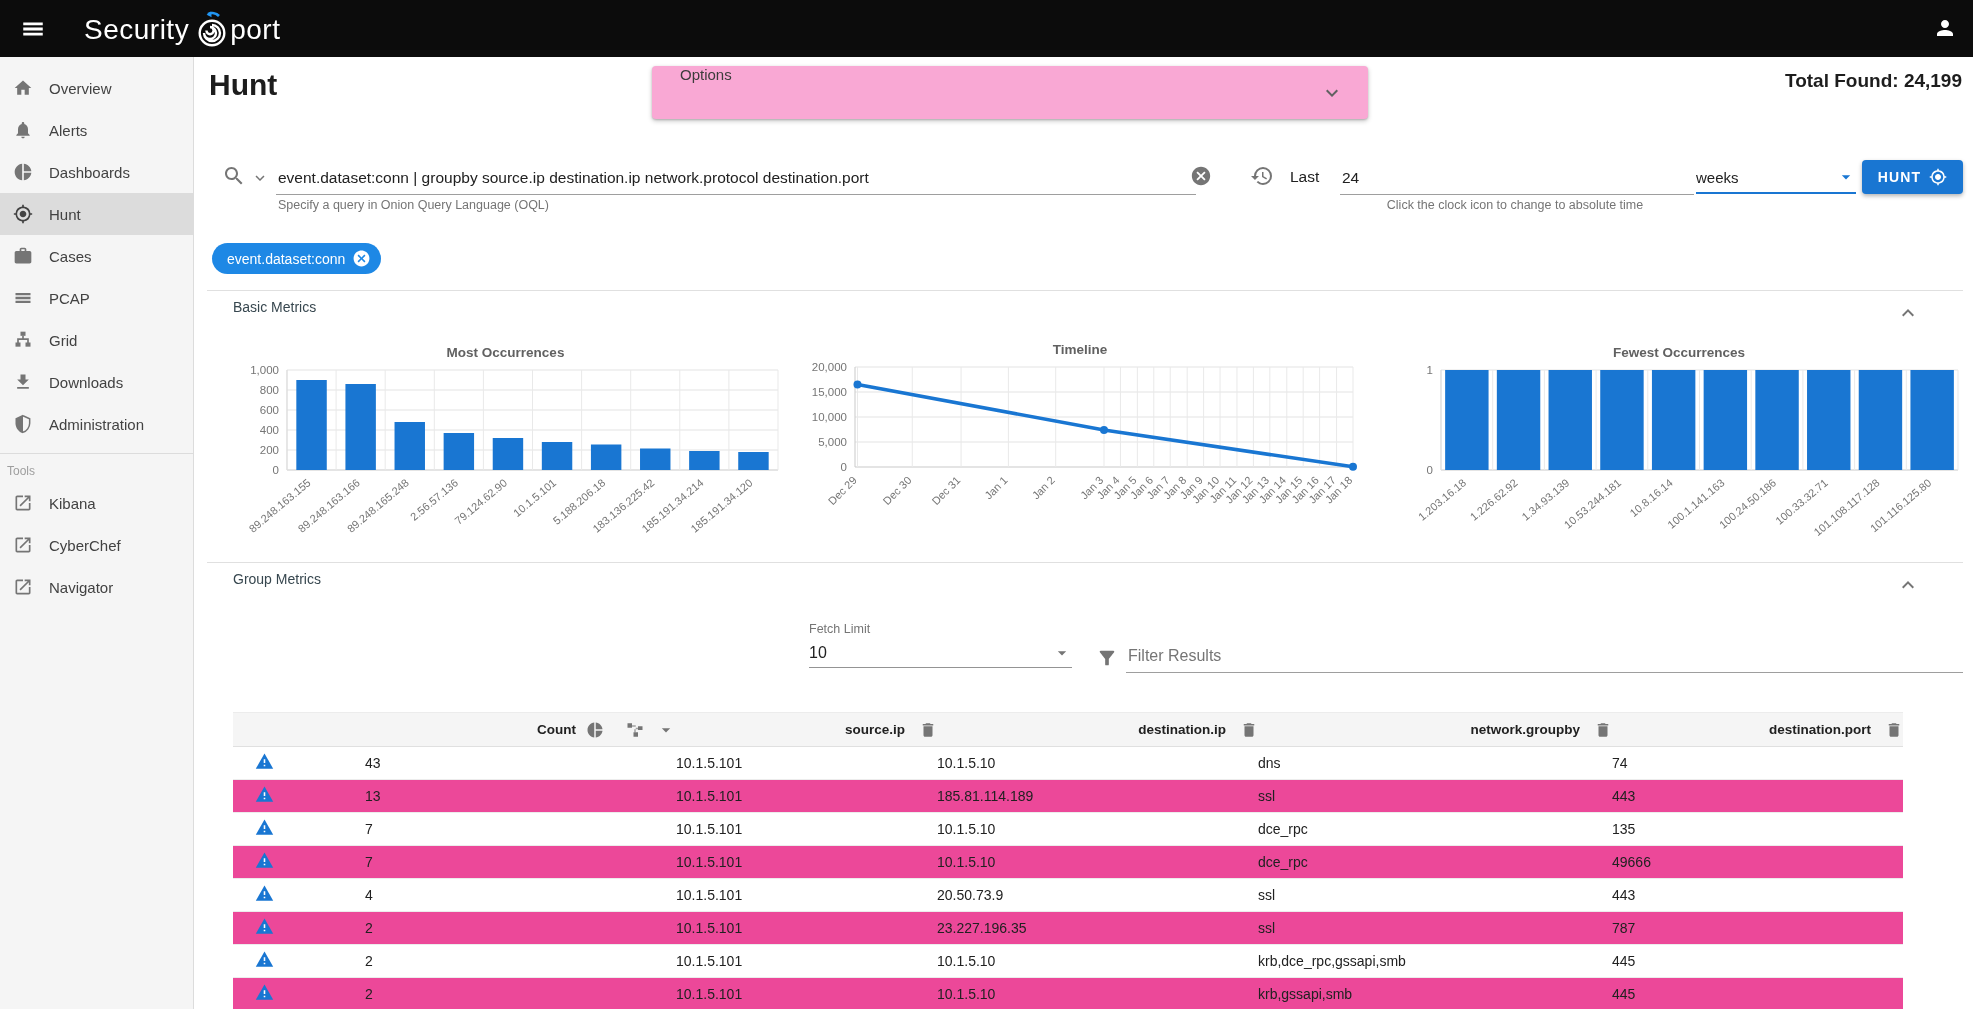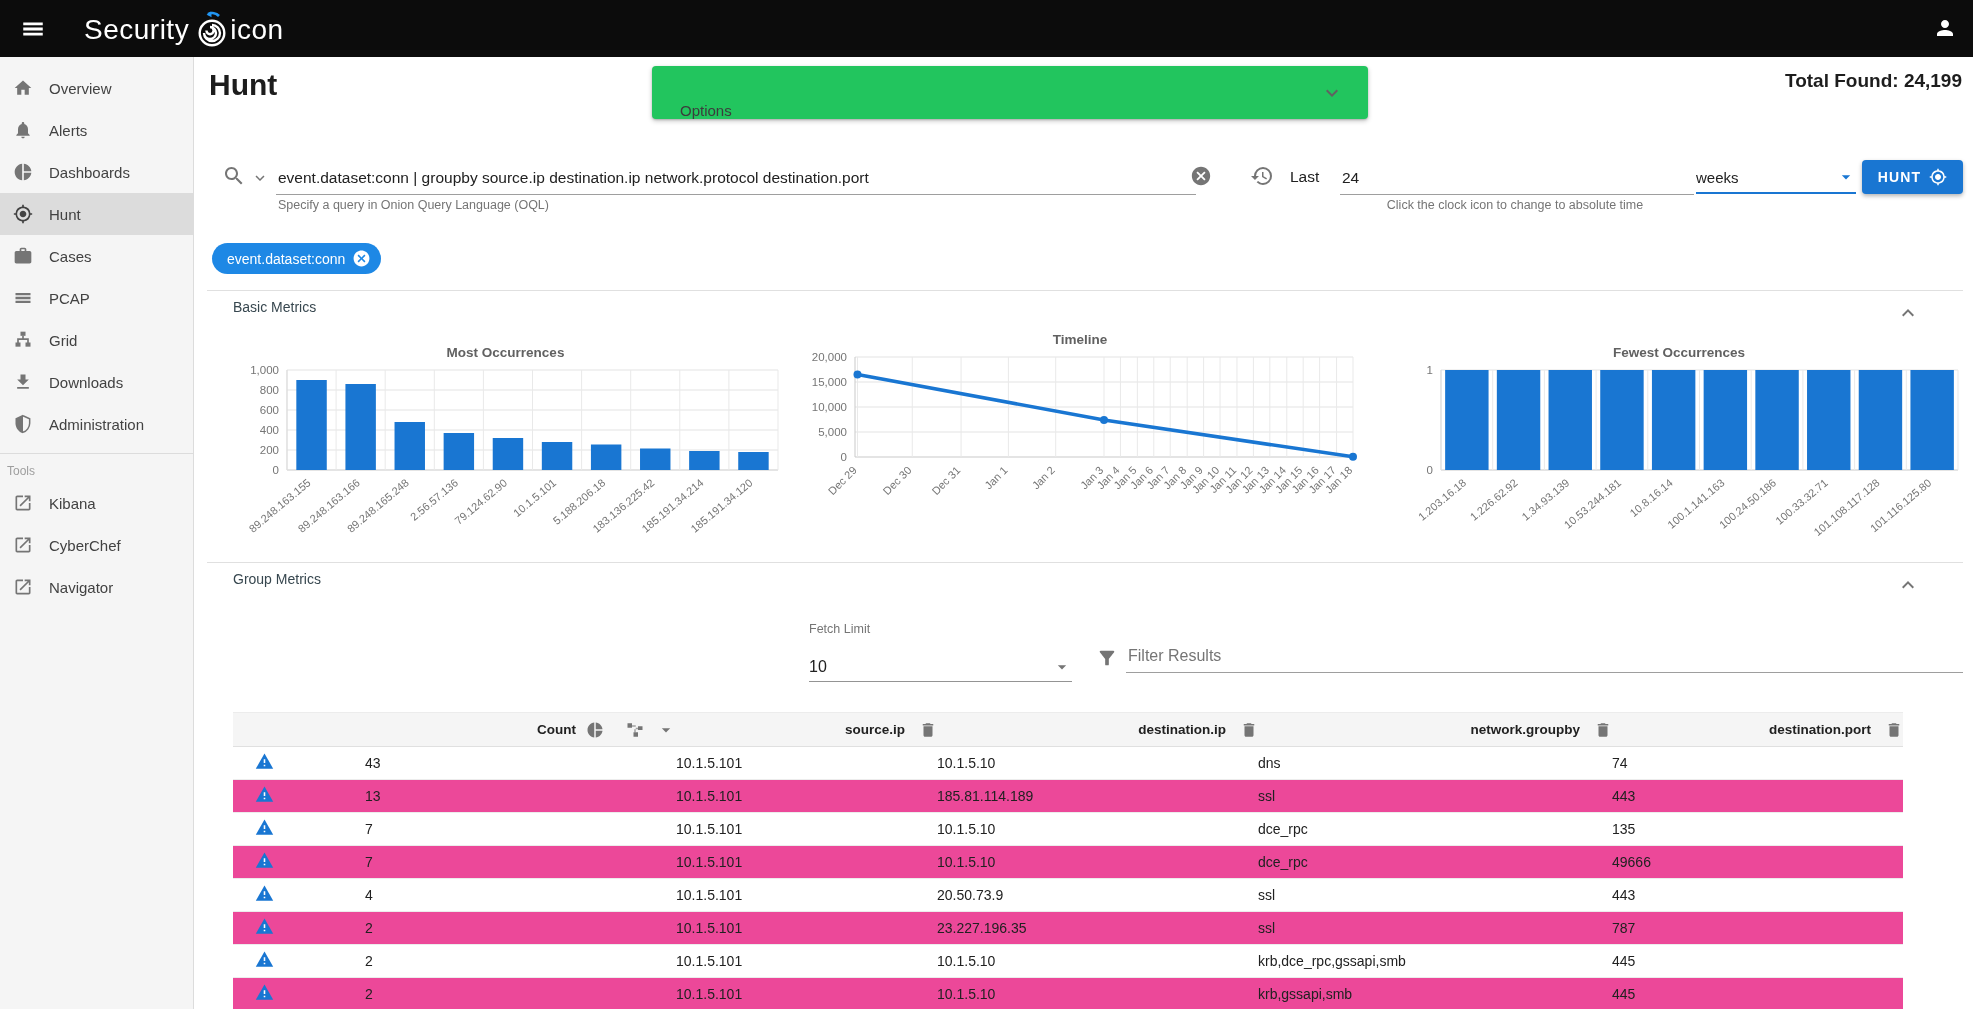--- a/index.html
+++ b/index.html
@@ -13,22 +13,22 @@
   .account{position:absolute;right:16px;top:16px;width:24px;height:24px;color:#fff;cursor:pointer;}
   
   .sidebar{position:absolute;left:0;top:57px;width:193px;height:952px;background:#f5f5f5;border-right:1px solid #dcdcdc;z-index:20;}
   .nav-item{display:flex;align-items:center;height:42px;padding-left:13px;cursor:pointer;color:#424242;font-size:15px;}
   .nav-item .ic{width:20px;height:20px;color:#757575;margin-right:16px;flex:none;}
   .nav-item.active{background:#dcdcdc;}
   .sb-divider{border-top:1px solid #dcdcdc;margin:8px 0 0 0;}
   .sb-caption{font-size:12px;color:#9e9e9e;padding:10px 0 4px 7px;}
   
   .page-title{position:absolute;left:209px;top:68px;font-size:30px;font-weight:bold;color:#1d1d1d;}
-  .options-card{position:absolute;left:652px;top:66px;width:716px;height:53px;background:#22c55e;border-radius:4px;
-     box-shadow:0 2px 5px rgba(0,0,0,.22), 0 1px 2px rgba(0,0,0,.18);display:flex;align-items:flex-end;cursor:pointer;}
+  .options-card{position:absolute;left:652px;top:66px;width:716px;height:53px;background:#f9a8d4;border-radius:4px;
+     box-shadow:0 2px 5px rgba(0,0,0,.22), 0 1px 2px rgba(0,0,0,.18);display:flex;align-items:flex-start;cursor:pointer;}
   .options-card .lbl{margin-left:28px;font-size:15px;color:#3c3c3c;}
   .options-card .chev{position:absolute;right:24px;top:15px;width:24px;height:24px;color:#616161;}
   .total-found{position:absolute;right:11px;top:70px;font-size:19px;font-weight:bold;color:#1d1d1d;}
   
   .uline-input{border:none;outline:none;background:transparent;border-bottom:1px solid #9e9e9e;font-family:inherit;}
   .hint{font-size:12.5px;color:#757575;}
   .hunt-btn{position:absolute;left:1862px;top:160px;width:101px;height:34px;background:#1976d2;border:none;border-radius:4px;
      color:#fff;font-weight:bold;font-size:14px;letter-spacing:1.2px;display:flex;align-items:center;justify-content:center;gap:8px;
      box-shadow:0 2px 4px rgba(0,0,0,.3);cursor:pointer;font-family:inherit;}
   .weeks-select{position:absolute;left:1696px;top:162px;width:160px;height:30px;border-bottom:2px solid #1976d2;cursor:pointer;
@@ -38,21 +38,21 @@
      padding:0 10px 0 15px;color:#fff;font-size:14px;cursor:pointer;}
   .chip .close{width:19px;height:19px;margin-left:7px;color:#fff;cursor:pointer;}
   
   .section-rule{position:absolute;left:207px;width:1756px;border-top:1px solid #e0e0e0;}
   .section-head{position:absolute;left:233px;font-size:14px;color:#37474f;}
   .collapse{position:absolute;left:1896px;width:24px;height:24px;color:#757575;cursor:pointer;}
   .chart{position:absolute;}
   
   .fetch{position:absolute;left:809px;top:622px;width:263px;cursor:pointer;}
   .fetch .flabel{font-size:12.5px;color:#757575;}
-  .fetch .fval{display:flex;align-items:center;justify-content:space-between;border-bottom:1px solid #949494;height:28px;font-size:16px;color:#212121;margin-top:17px;}
+  .fetch .fval{display:flex;align-items:center;justify-content:space-between;border-bottom:1px solid #949494;height:28px;font-size:16px;color:#212121;margin-top:3px;}
   .filter-wrap{position:absolute;left:1096px;top:640px;display:flex;align-items:flex-end;}
   .filter-wrap .fic{width:22px;height:22px;color:#757575;margin-right:8px;margin-bottom:4px;}
   
   .gtable{position:absolute;left:233px;top:712px;width:1670px;font-size:14px;}
   .trow{display:grid;grid-template-columns:132px 311px 261px 321px 354px 291px;align-items:center;height:32px;border-bottom:1px solid #ececec;}
   .trow.head{height:33px;background:#f5f5f5;font-weight:bold;font-size:13.5px;color:#212121;border-bottom:1px solid #e0e0e0;border-top:1px solid #ececec;}
   .trow.stripe{background:#ec4899;}
   .hcell{display:flex;align-items:center;justify-content:flex-end;}
   .hic{width:18px;height:18px;color:#757575;cursor:pointer;flex:none;}
   .warn{width:19px;height:19px;margin-left:22px;cursor:pointer;}
@@ -70,21 +70,21 @@
   <div class="brand">
     <span>Security</span>
     <span style="margin:0 1px 0 6px;">
       <svg width="34" height="40" viewBox="0 0 34 40">
         <path d="M24 6 A 9 9 0 0 0 13 4.2" stroke="#2196f3" stroke-width="2.6" fill="none"></path>
         <path d="M16.2 1.2 L11.6 4.7 L16.6 7.3 Z" fill="#2196f3"></path>
         <circle cx="17" cy="23" r="12.3" stroke="#fff" stroke-width="2.4" fill="none"></circle>
         <path d="M17 23 m0 -8 a8 8 0 1 1 -8 8 a6 6 0 1 0 6 -6 a3.6 3.6 0 1 1 -3.6 3.6" stroke="#fff" stroke-width="2.4" fill="none"></path>
       </svg>
     </span>
-    <span>icon</span>
+    <span>port</span>
   </div>
   <div class="account">
     <svg viewBox="0 0 24 24" fill="currentColor">
         <path d="M12 12c2.21 0 4-1.79 4-4s-1.79-4-4-4-4 1.79-4 4 1.79 4 4 4zm0 2c-2.67 0-8 1.34-8 4v2h16v-2c0-2.66-5.33-4-8-4z"></path>
       </svg>
   </div>
 </div>
 
 <nav class="sidebar">
   <div style="height:10px"></div>
@@ -311,21 +311,21 @@
       <text x="176.75" y="147" text-anchor="end" font-size="11" fill="#757575" font-family="Liberation Sans,sans-serif" transform="rotate(-40 176.75 147)">89.248.165.248</text>
       <text x="225.85" y="147" text-anchor="end" font-size="11" fill="#757575" font-family="Liberation Sans,sans-serif" transform="rotate(-40 225.85 147)">2.56.57.136</text>
       <text x="274.95000000000005" y="147" text-anchor="end" font-size="11" fill="#757575" font-family="Liberation Sans,sans-serif" transform="rotate(-40 274.95000000000005 147)">79.124.62.90</text>
       <text x="324.05" y="147" text-anchor="end" font-size="11" fill="#757575" font-family="Liberation Sans,sans-serif" transform="rotate(-40 324.05 147)">10.1.5.101</text>
       <text x="373.15000000000003" y="147" text-anchor="end" font-size="11" fill="#757575" font-family="Liberation Sans,sans-serif" transform="rotate(-40 373.15000000000003 147)">5.188.206.18</text>
       <text x="422.25" y="147" text-anchor="end" font-size="11" fill="#757575" font-family="Liberation Sans,sans-serif" transform="rotate(-40 422.25 147)">183.136.225.42</text>
       <text x="471.35" y="147" text-anchor="end" font-size="11" fill="#757575" font-family="Liberation Sans,sans-serif" transform="rotate(-40 471.35 147)">185.191.34.214</text>
       <text x="520.45" y="147" text-anchor="end" font-size="11" fill="#757575" font-family="Liberation Sans,sans-serif" transform="rotate(-40 520.45 147)">185.191.34.120</text>
     </svg>
   </div>
-<div class="chart" id="chart-1" style="left:800px;top:324px;width:560px;height:235px;text-align:right;">
+<div class="chart" id="chart-1" style="left:800px;top:334px;width:560px;height:235px;text-align:right;">
     <svg width="560" height="235" viewBox="0 0 560 235" style="overflow:visible">
       <text x="280" y="20" text-anchor="middle" font-size="13.5" font-weight="bold" fill="#616161" font-family="Liberation Sans,sans-serif">Timeline</text>
       <line x1="55" y1="133" x2="553" y2="133" stroke="#c9c9c9" stroke-width="1"></line>
       <text x="47" y="137" text-anchor="end" font-size="11.5" fill="#757575" font-family="Liberation Sans,sans-serif">0</text>
       <line x1="55" y1="108" x2="553" y2="108" stroke="#e3e3e3" stroke-width="1"></line>
       <text x="47" y="112" text-anchor="end" font-size="11.5" fill="#757575" font-family="Liberation Sans,sans-serif">5,000</text>
       <line x1="55" y1="83" x2="553" y2="83" stroke="#e3e3e3" stroke-width="1"></line>
       <text x="47" y="87" text-anchor="end" font-size="11.5" fill="#757575" font-family="Liberation Sans,sans-serif">10,000</text>
       <line x1="55" y1="58" x2="553" y2="58" stroke="#e3e3e3" stroke-width="1"></line>
       <text x="47" y="62" text-anchor="end" font-size="11.5" fill="#757575" font-family="Liberation Sans,sans-serif">15,000</text>

